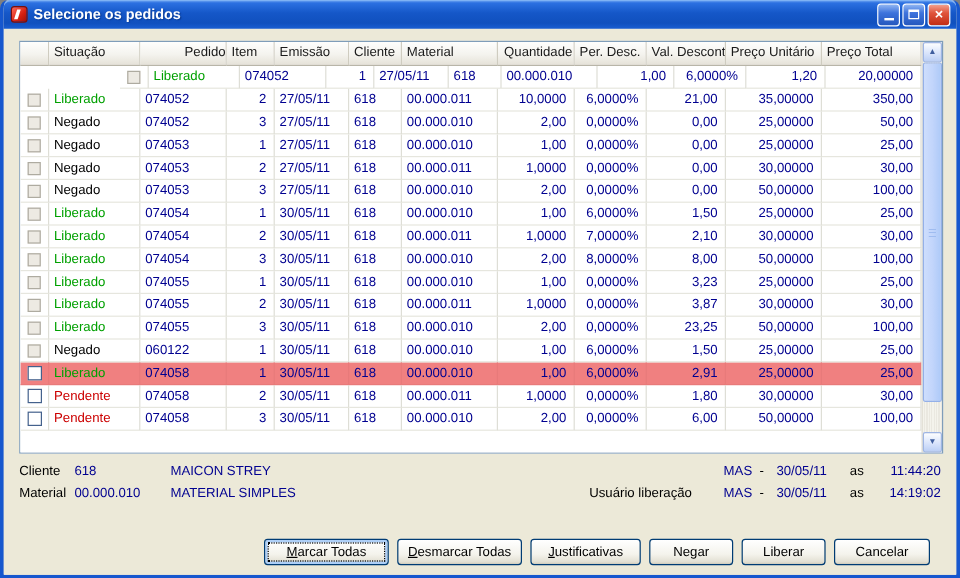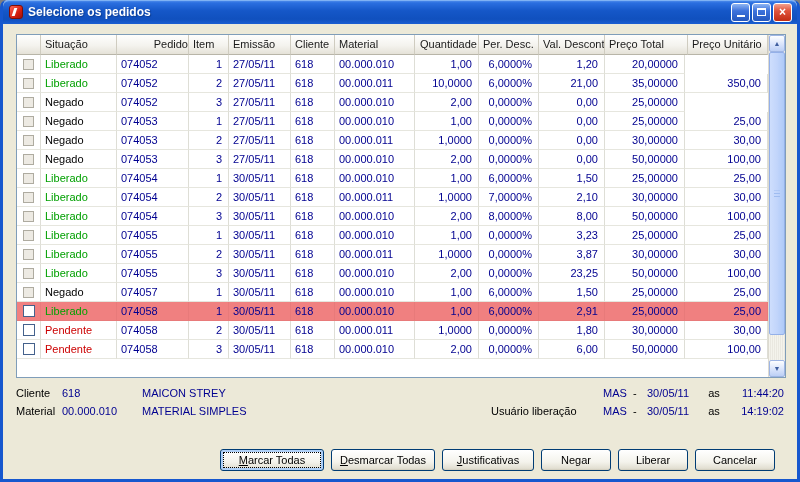--- a/index.html
+++ b/index.html
@@ -53,21 +53,21 @@
   }
   .grid-main { width: 751px; display: flex; flex-direction: column; }
   .grid-header { display: flex; height: 20px; flex: 0 0 auto; }
   .hcell {
     height: 20px; line-height: 19px; font-size: 11px; color: #1A1A1A;
     background: linear-gradient(180deg, #FEFEFD 0%, #F4F3EE 55%, #E5E2D8 100%);
     border-right: 1px solid #CFCCC0; border-bottom: 1px solid #B8B5A8;
     padding-left: 4px; white-space: nowrap; overflow: hidden; flex: 0 0 auto;
   }
   .grid-body { flex: 1 1 auto; overflow: hidden; background: #fff; }
-  .row { display: flex; height: 19px; background: #fff; }
+  .row { display: flex; height: 19px; background: #fff; justify-content: flex-end; }
   .cell {
     height: 19px; line-height: 18px; font-size: 11px;
     border-right: 1px solid #DEDED6; border-bottom: 1px solid #E6E6DE;
     padding-left: 4px; white-space: nowrap; overflow: hidden; flex: 0 0 auto;
     color: var(--data_text);
   }
   .cell.num { text-align: right; padding-left: 0; padding-right: 6px; }
   .cell.cb-cell { display: flex; align-items: center; justify-content: center; padding: 0; }
   .cb { display: inline-block; width: 11px; height: 11px; }
   .cb.flat    { background: #EDEAE3; border: 1px solid #AEABA0; }
@@ -156,22 +156,22 @@
             <div class="hcell" style="width: 24px;"></div>
             <div class="hcell" style="width: 76px;">Situação</div>
             <div class="hcell" style="width: 72px; text-align: right;">Pedido</div>
             <div class="hcell" style="width: 40px;">Item</div>
             <div class="hcell" style="width: 62px;">Emissão</div>
             <div class="hcell" style="width: 44px;">Cliente</div>
             <div class="hcell" style="width: 80px;">Material</div>
             <div class="hcell" style="width: 64px; text-align: center;">Quantidade</div>
             <div class="hcell" style="width: 60px;">Per. Desc.</div>
             <div class="hcell" style="width: 66px;">Val. Desconto</div>
+            <div class="hcell" style="width: 80px;">Preço Unitário</div>
             <div class="hcell" style="width: 83px;">Preço Total</div>
-            <div class="hcell" style="width: 80px;">Preço Unitário</div>
           </div>
         <div class="grid-body" id="grid-body">
             <div class="row">
               <div class="cell cb-cell" style="width: 24px;">
                 <span class="cb flat"></span>
               </div>
               <div class="cell" style="width: 76px;"><span class="st-liberado">Liberado</span></div>
               <div class="cell" style="width: 72px;">074052</div>
               <div class="cell num" style="width: 40px;">1</div>
               <div class="cell" style="width: 62px;">27/05/11</div>
@@ -205,20 +205,21 @@
               <div class="cell" style="width: 76px;"><span class="st-negado">Negado</span></div>
               <div class="cell" style="width: 72px;">074052</div>
               <div class="cell num" style="width: 40px;">3</div>
               <div class="cell" style="width: 62px;">27/05/11</div>
               <div class="cell" style="width: 44px;">618</div>
               <div class="cell" style="width: 80px;">00.000.010</div>
               <div class="cell num" style="width: 64px;">2,00</div>
               <div class="cell num" style="width: 60px;">0,0000%</div>
               <div class="cell num" style="width: 66px;">0,00</div>
               <div class="cell num" style="width: 80px;">25,00000</div>
+              <div class="cell num" style="width: 83px;">50,00</div>
             </div>
             <div class="row">
               <div class="cell cb-cell" style="width: 24px;">
                 <span class="cb flat"></span>
               </div>
               <div class="cell" style="width: 76px;"><span class="st-negado">Negado</span></div>
               <div class="cell" style="width: 72px;">074053</div>
               <div class="cell num" style="width: 40px;">1</div>
               <div class="cell" style="width: 62px;">27/05/11</div>
               <div class="cell" style="width: 44px;">618</div>
@@ -355,21 +356,21 @@
               <div class="cell num" style="width: 60px;">0,0000%</div>
               <div class="cell num" style="width: 66px;">23,25</div>
               <div class="cell num" style="width: 80px;">50,00000</div>
               <div class="cell num" style="width: 83px;">100,00</div>
             </div>
             <div class="row">
               <div class="cell cb-cell" style="width: 24px;">
                 <span class="cb flat"></span>
               </div>
               <div class="cell" style="width: 76px;"><span class="st-negado">Negado</span></div>
-              <div class="cell" style="width: 72px;">074057</div>
+              <div class="cell" style="width: 72px;">060122</div>
               <div class="cell num" style="width: 40px;">1</div>
               <div class="cell" style="width: 62px;">30/05/11</div>
               <div class="cell" style="width: 44px;">618</div>
               <div class="cell" style="width: 80px;">00.000.010</div>
               <div class="cell num" style="width: 64px;">1,00</div>
               <div class="cell num" style="width: 60px;">6,0000%</div>
               <div class="cell num" style="width: 66px;">1,50</div>
               <div class="cell num" style="width: 80px;">25,00000</div>
               <div class="cell num" style="width: 83px;">25,00</div>
             </div>

